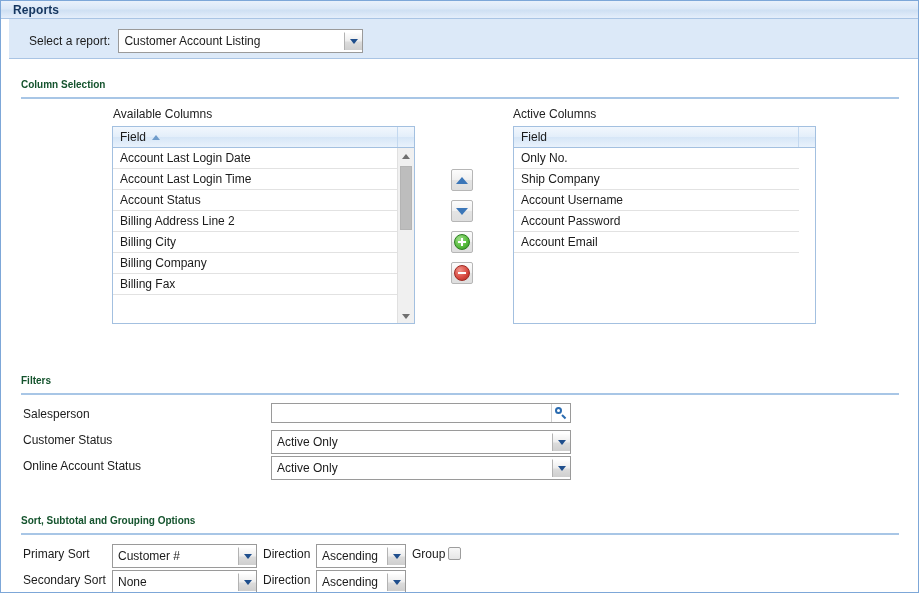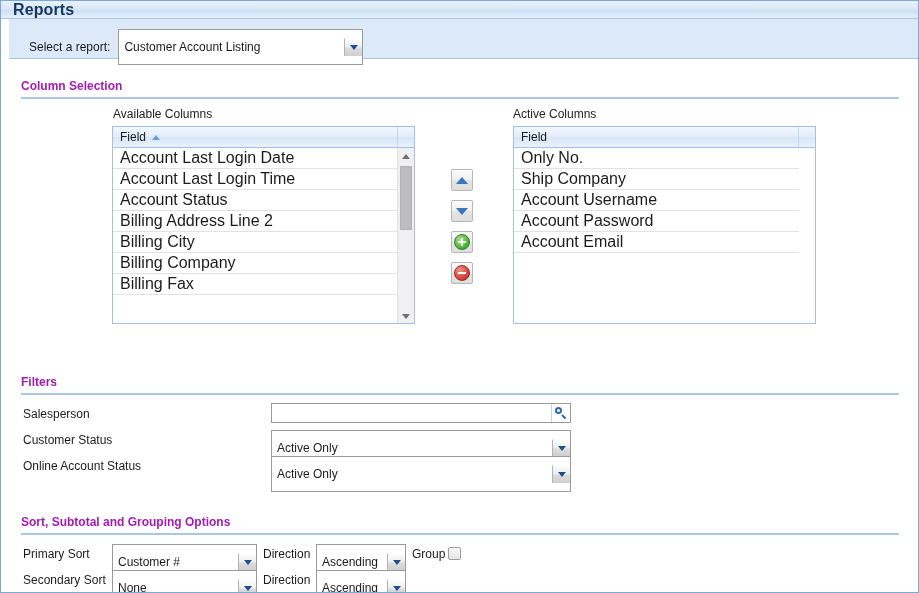--- a/index.html
+++ b/index.html
@@ -25,21 +25,21 @@
     height: 18px;
     box-sizing: border-box;
     background: linear-gradient(to bottom, #e9f1fb 0%, #dbe8f7 45%, #cfe0f3 55%, #e4eefb 100%);
     border-bottom: 1px solid #a9c4e4;
     padding: 0 0 0 12px;
     display: flex;
     align-items: center;
   }
   .titlebar .title {
     font-weight: bold;
-    font-size: 16px;
+    font-size: 12px;
     color: #15365f;
     letter-spacing: .1px;
   }
 
   
   .toolbar {
     position: relative;
     height: 40px;
     box-sizing: border-box;
     background: #dce9f8;
@@ -53,21 +53,21 @@
   }
   .toolbar .tb-right {
     position: absolute; right: 20px; top: 10px;
     display: flex; align-items: center;
   }
   .tb-label { font-size: 12px; color: #1b1b1b; margin-right: 8px; white-space: nowrap; }
 
   
   .select {
     position: relative;
-    height: 36px;
+    height: 24px;
     box-sizing: border-box;
     background: #ffffff;
     border: 1px solid #9a9a9a;
     display: flex;
     align-items: center;
     cursor: default;
   }
   .select .sel-text {
     flex: 1 1 auto;
     padding: 0 4px 0 5px;
@@ -93,22 +93,22 @@
     width: 0; height: 0;
     border-left: 4px solid transparent;
     border-right: 4px solid transparent;
     border-top: 5px solid #1f4e8c;
   }
 
   
   .section-head {
     position: absolute;
     font-weight: bold;
-    font-size: 12px;
-    color: #a21caf;
+    font-size: 10px;
+    color: #14532d;
     white-space: nowrap;
   }
   .section-rule {
     position: absolute;
     height: 2px;
     background: #a8c6e6;
   }
 
   
   .list-caption {
@@ -147,21 +147,21 @@
     border-bottom: 5px solid #6f9ccb;
   }
   .grid-body { position: relative; }
   .grid-rows { position: absolute; left: 0; top: 0; right: 0; }
   .grid-row {
     height: 21px;
     box-sizing: border-box;
     border-bottom: 1px solid #e2e2e2;
     display: flex; align-items: center;
     padding-left: 7px;
-    font-size: 16px;
+    font-size: 12px;
     color: #1b1b1b;
     white-space: nowrap;
     background: #ffffff;
   }
 
   
   .vscroll {
     position: absolute;
     top: 0; right: 0;
     width: 16px;

